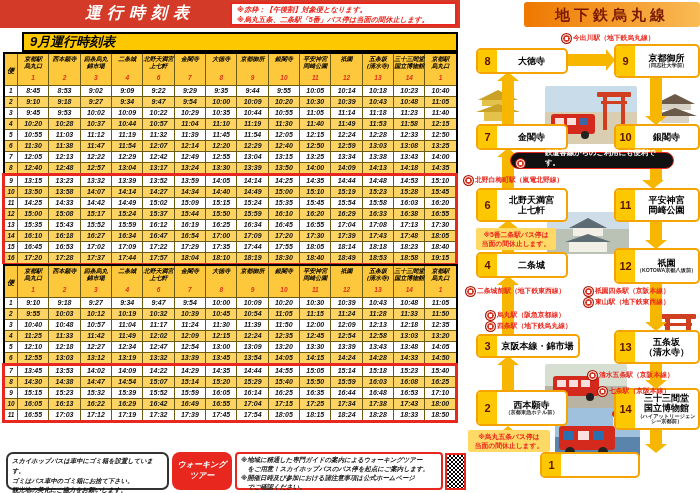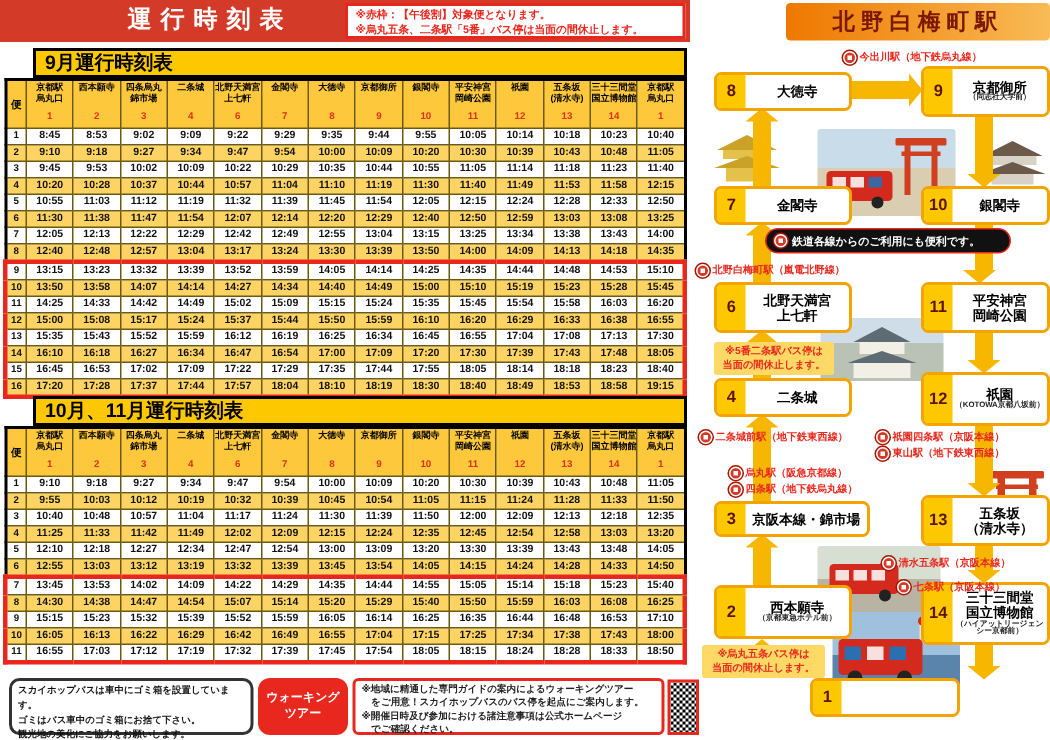--- a/index.html
+++ b/index.html
@@ -1,21 +1,21 @@
 <!DOCTYPE html>
 <html><head>
 <meta charset="utf-8">
 <style>
   * { margin:0; padding:0; box-sizing:border-box; }
   html,body { background:#fff; }
   body { font-family:"Liberation Sans","DejaVu Sans",sans-serif; }
   #stage { position:relative; width:700px; height:493px; background:#fff; overflow:hidden; }
 
   
-  .left-panel { position:absolute; left:0; top:0; width:460px; height:382px; }
+  .left-panel { position:absolute; left:0; top:0; width:460px; height:382px;font-style:italic; }
   .topbar { position:absolute; left:0; top:0; width:460px; height:28px; background:#d43a28; }
   .topbar-title { position:absolute; left:40px; top:3px; width:200px; text-align:center;
                   color:#fff; font-size:16px; font-weight:800; letter-spacing:6px; }
   .topbar-note { position:absolute; left:230px; top:2px; width:227px; height:24px;
                  background:#fff; border:2px solid #e8281e; color:#e8281e;
                  font-size:7.2px; font-weight:700; line-height:1.45; padding:1px 5px; }
   .section { position:absolute; left:2px; width:456px; }
   .sec-sep { top:32px; }
   .sec-oct { top:264px; }
   .section-title { border:2px solid #000; background:#fdc800; color:#000;
@@ -62,21 +62,21 @@
   .stop .label { flex:1; display:flex; flex-direction:column; align-items:center; justify-content:center;
                  font-weight:800; font-size:9px; line-height:1.15; color:#000; text-align:center; }
   .stop .sub { font-size:5.2px; font-weight:700; color:#222; line-height:1.1; }
   .station { position:absolute; color:#e8281e; font-size:6.8px; font-weight:700;
              white-space:nowrap; z-index:4; display:flex; align-items:center; gap:2px; }
   .train-icon { width:9px; height:9px; flex:0 0 9px; border-radius:50%; background:#d43a28;
                 border:1px solid #fff; box-shadow:0 0 0 1px #a81400; position:relative; }
   .train-icon:after { content:""; position:absolute; left:2px; top:2px; width:3px; height:3px; background:#fff; }
   .rail-banner { position:absolute; left:48px; top:152px; width:164px; height:17px; z-index:4;
                  background:#111; color:#fff; font-size:7.3px; font-weight:700; border-radius:9px;
-                 border:1px solid #e8281e; display:flex; align-items:center; gap:3px; padding:0 5px; }
+                 border:1px solid #e8281e; display:flex; align-items:flex-end; gap:20px; padding:0 5px; }
   .map-note { position:absolute; background:#ffd966; color:#e8281e; font-size:6.8px; font-weight:800;
               text-align:center; line-height:1.35; padding:2px 2px; z-index:4; border-radius:2px; }
   .seg { position:absolute; background:#f7b600; z-index:2; }
   .head { position:absolute; width:0; height:0; z-index:2; }
   .head-up   { border-left:11px solid transparent; border-right:11px solid transparent; border-bottom:9px solid #f7b600; }
   .head-down { border-left:11px solid transparent; border-right:11px solid transparent; border-top:9px solid #f7b600; }
   .head-right{ border-top:11px solid transparent; border-bottom:11px solid transparent; border-left:9px solid #f7b600; }
   .photo { position:absolute; z-index:1; border-radius:2px; overflow:hidden; }
   .landmark { position:absolute; z-index:1; }
 </style>
@@ -428,21 +428,20 @@
               <td>18:49</td>
               <td>18:53</td>
               <td>18:58</td>
               <td>19:15</td>
             </tr>
           </tbody>
         </table>
     </div>
 
     <div class="section sec-oct">
-      <div class="section-title">10月、11月運行時刻表</div>
       <table class="tt">
           <thead>
             <tr>
               <th class="c-trip">
                 <div class="hn hn-trip">便</div>
               </th>
               <th>
                 <div class="hn">京都駅<br>烏丸口</div>
                 <div class="hu">1</div>
               </th>
@@ -692,21 +691,21 @@
         </table>
     </div>
 
     <div class="trash-note">スカイホップバスは車中にゴミ箱を設置しています。<br>ゴミはバス車中のゴミ箱にお捨て下さい。<br>観光地の美化にご協力をお願いします。</div>
     <div class="walk-btn">ウォーキング<br>ツアー</div>
     <div class="guide-note">※地域に精通した専門ガイドの案内によるウォーキングツアー<br>　をご用意！スカイホップバスのバス停を起点にご案内します。<br>※開催日時及び参加における諸注意事項は公式ホームページ<br>　でご確認ください。</div>
     <div class="qr"></div>
   </div>
 
   <div class="map-panel">
-    <div class="map-header">北野白梅町駅</div>
+    <div class="map-header">地下鉄烏丸線</div>
 
     <div class="photo" style="left:83px;top:86px;width:92px;height:58px;background:linear-gradient(180deg,#c8dcea 0 45%,#d9cdb2 45% 100%);">
       <svg width="92" height="58">
         <rect x="52" y="6" width="34" height="5" rx="1" fill="#d04020"></rect>
         <rect x="56" y="15" width="26" height="3" fill="#d04020"></rect>
         <rect x="58" y="10" width="4" height="34" fill="#d04020"></rect>
         <rect x="76" y="10" width="4" height="34" fill="#d04020"></rect>
         <rect x="6" y="28" width="44" height="20" rx="3" fill="#d42a1e"></rect>
         <rect x="10" y="32" width="9" height="7" fill="#fff" opacity="0.85"></rect>
         <rect x="22" y="32" width="9" height="7" fill="#fff" opacity="0.85"></rect>

